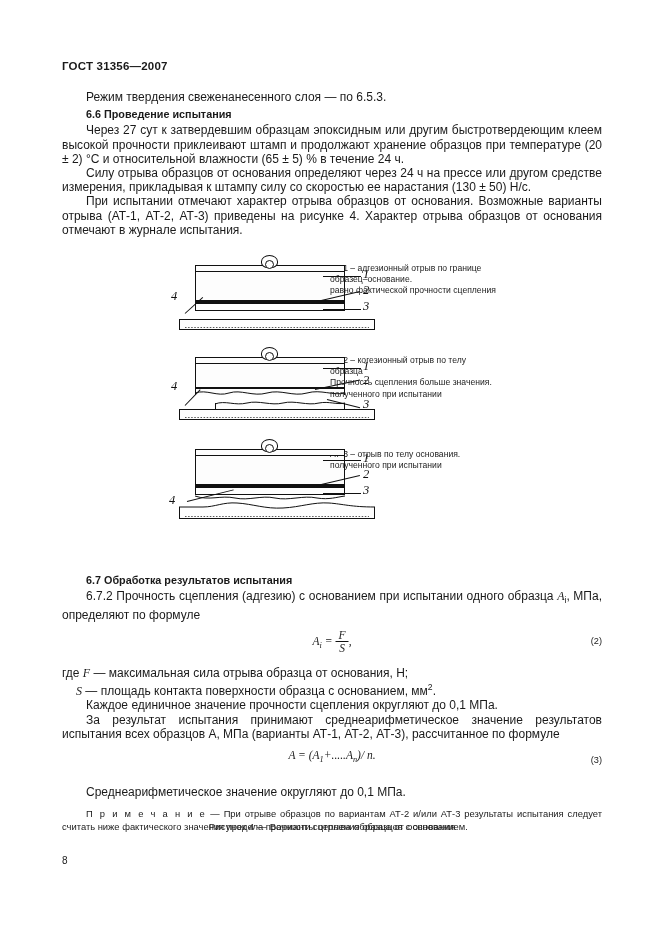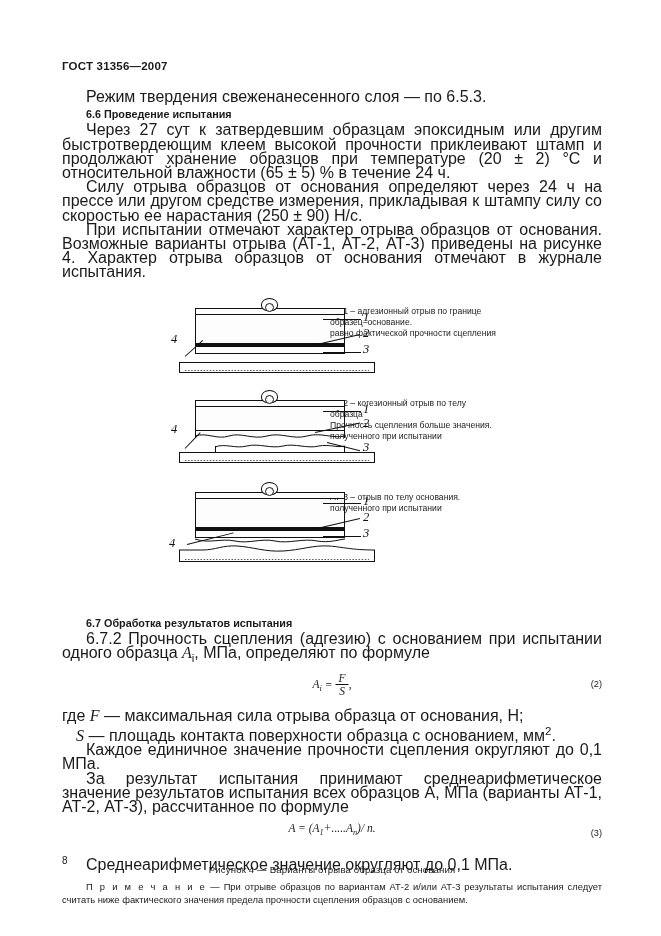--- a/index.html
+++ b/index.html
@@ -31,21 +31,21 @@
     letter-spacing: 0.2px;
   }
   .content {
     position: absolute;
     left: 62px;
     top: 90px;
     width: 540px;
   }
   p {
     margin: 0;
-    font-size: 16px;
+    font-size: 12px;
     line-height: 14.2px;
     text-align: justify;
   }
   p.ind {
     text-indent: 24px;
   }
   .heading {
     font-weight: bold;
     font-size: 10.8px;
     margin-top: 3px;
@@ -275,21 +275,21 @@
 
   <div class="header">ГОСТ 31356—2007</div>
 
   <div class="content">
 
     <p class="ind">Режим твердения свеженанесенного слоя — по 6.5.3.</p>
 
     <p class="heading">6.6  Проведение испытания</p>
 
     <p class="ind">Через 27 сут к затвердевшим образцам эпоксидным или другим быстротвердеющим клеем высокой прочности приклеивают штамп и продолжают хранение образцов при температуре (20 ± 2) °С и относительной влажности (65 ± 5) % в течение 24 ч.</p>
-    <p class="ind">Силу отрыва образцов от основания определяют через 24 ч на прессе или другом средстве измерения, прикладывая к штампу силу со скоростью ее нарастания (250 ± 90) Н/с.</p>
+    <p class="ind">Силу отрыва образцов от основания определяют через 24 ч на прессе или другом средстве измерения, прикладывая к штампу силу со скоростью ее нарастания (130 ± 50) Н/с.</p>
     <p class="ind">При испытании отмечают характер отрыва образцов от основания. Возможные варианты отрыва (АТ-1, АТ-2, АТ-3) приведены на рисунке 4. Характер отрыва образцов от основания отмечают в журнале испытания.</p>
 
     <div class="figure">
 
       <div class="diagram dg1">
         <div class="stamp-loop"></div>
         <div class="stamp-base"></div>
         <div class="sample-body"></div>
         <div class="glue-layer"></div>
         <div class="thin-band"></div>

